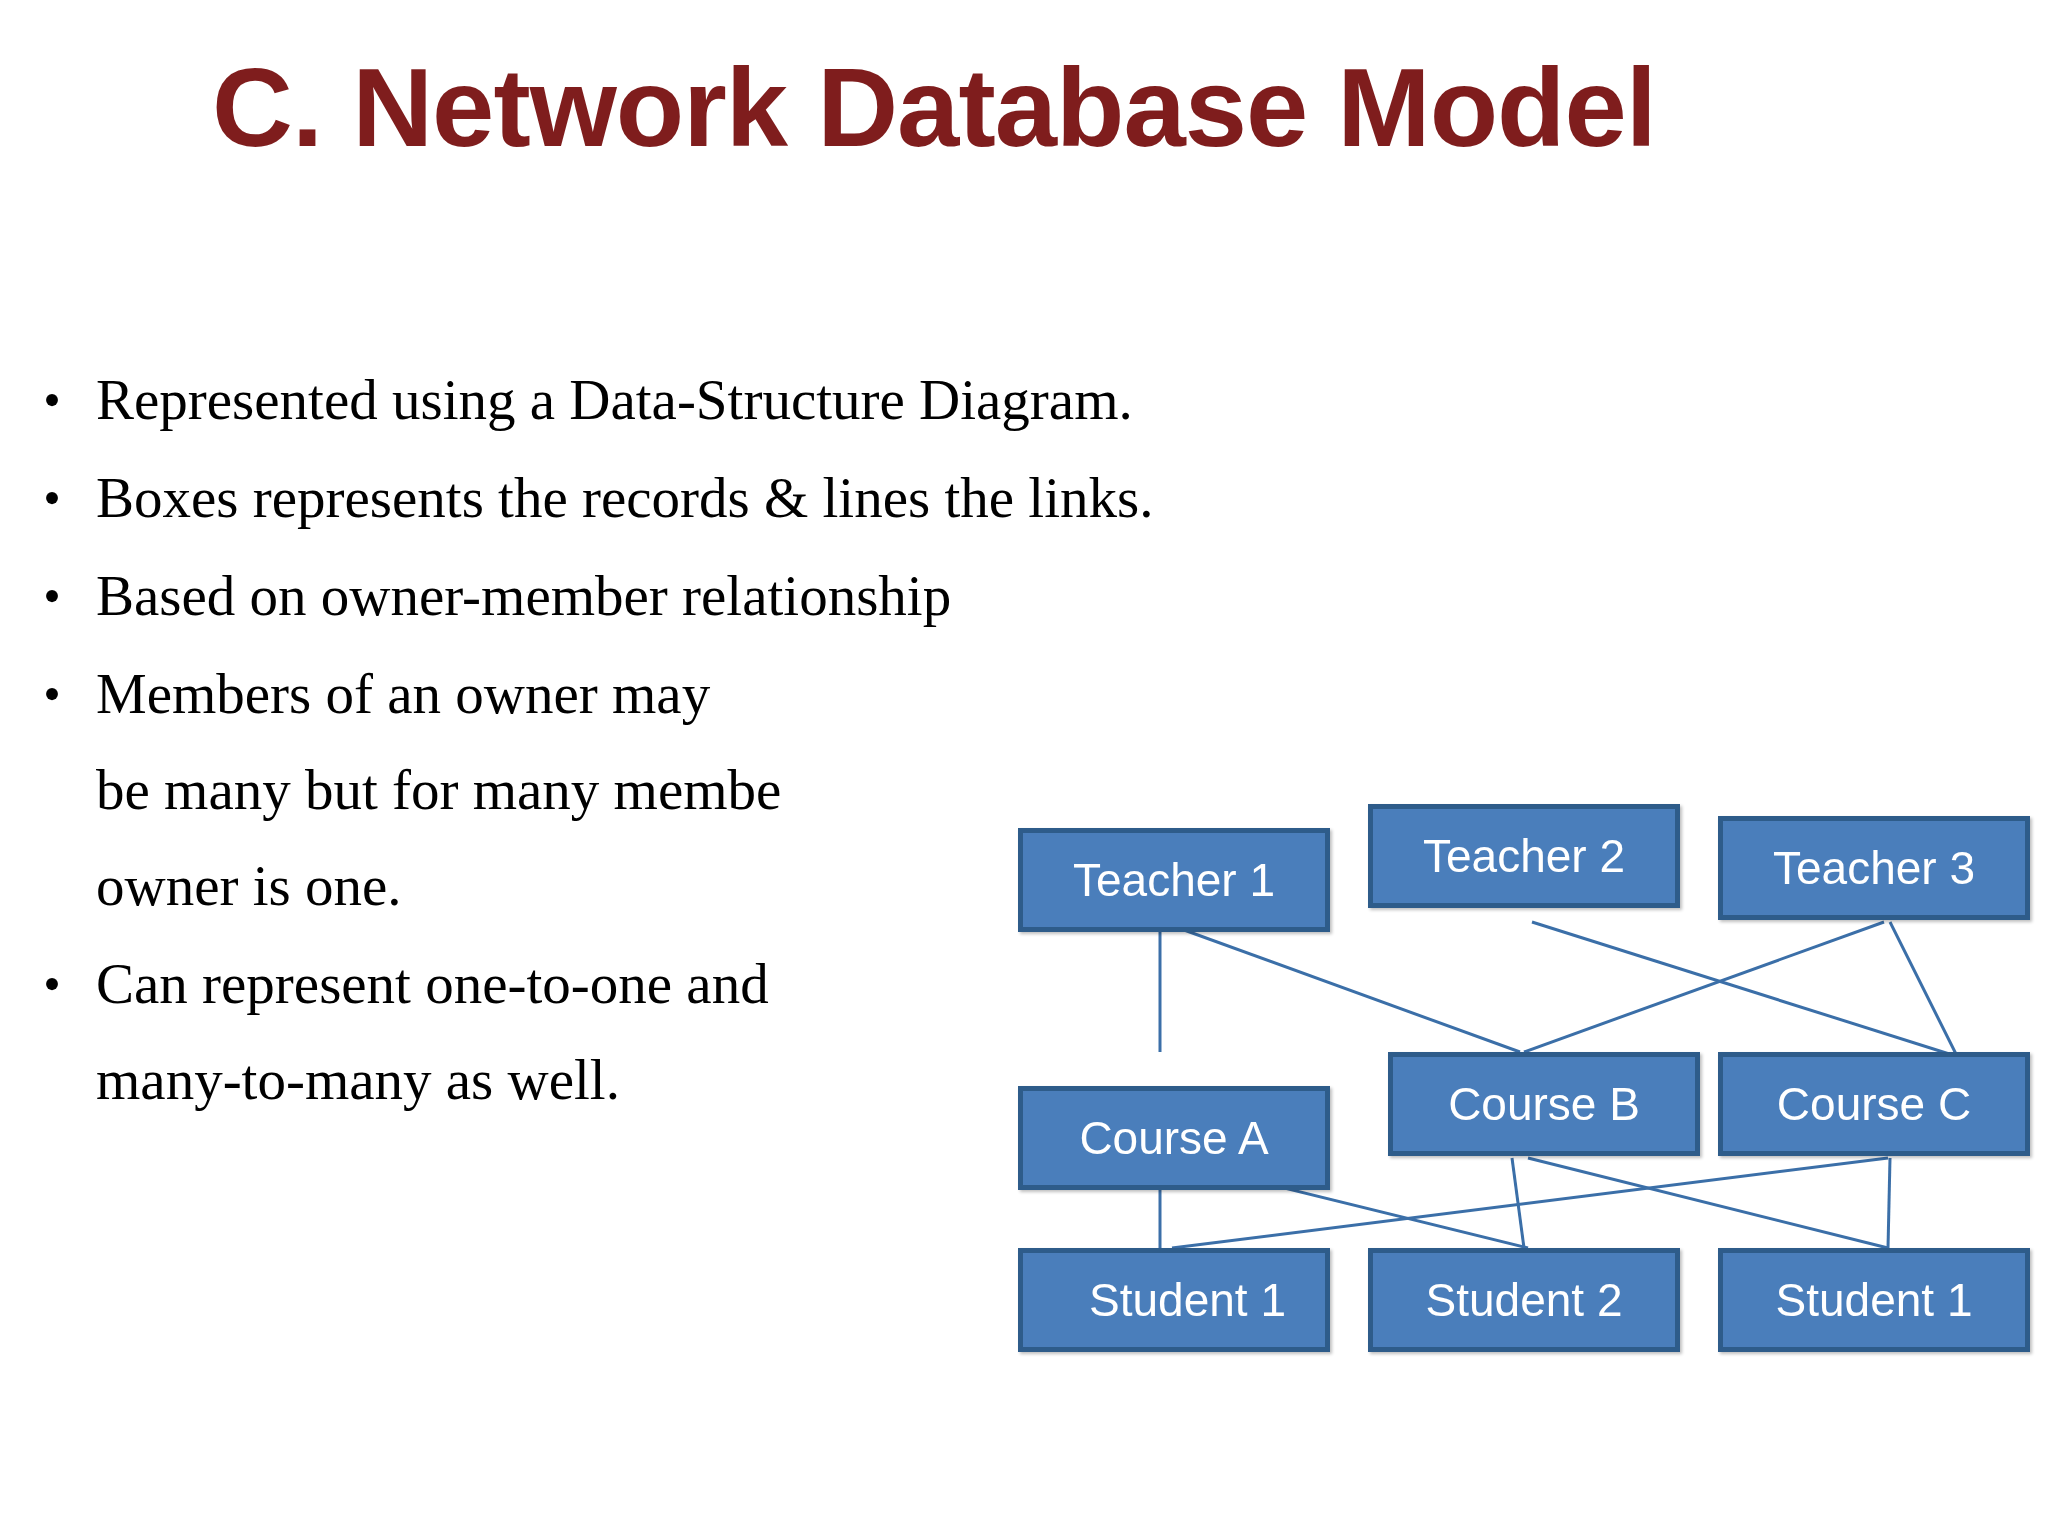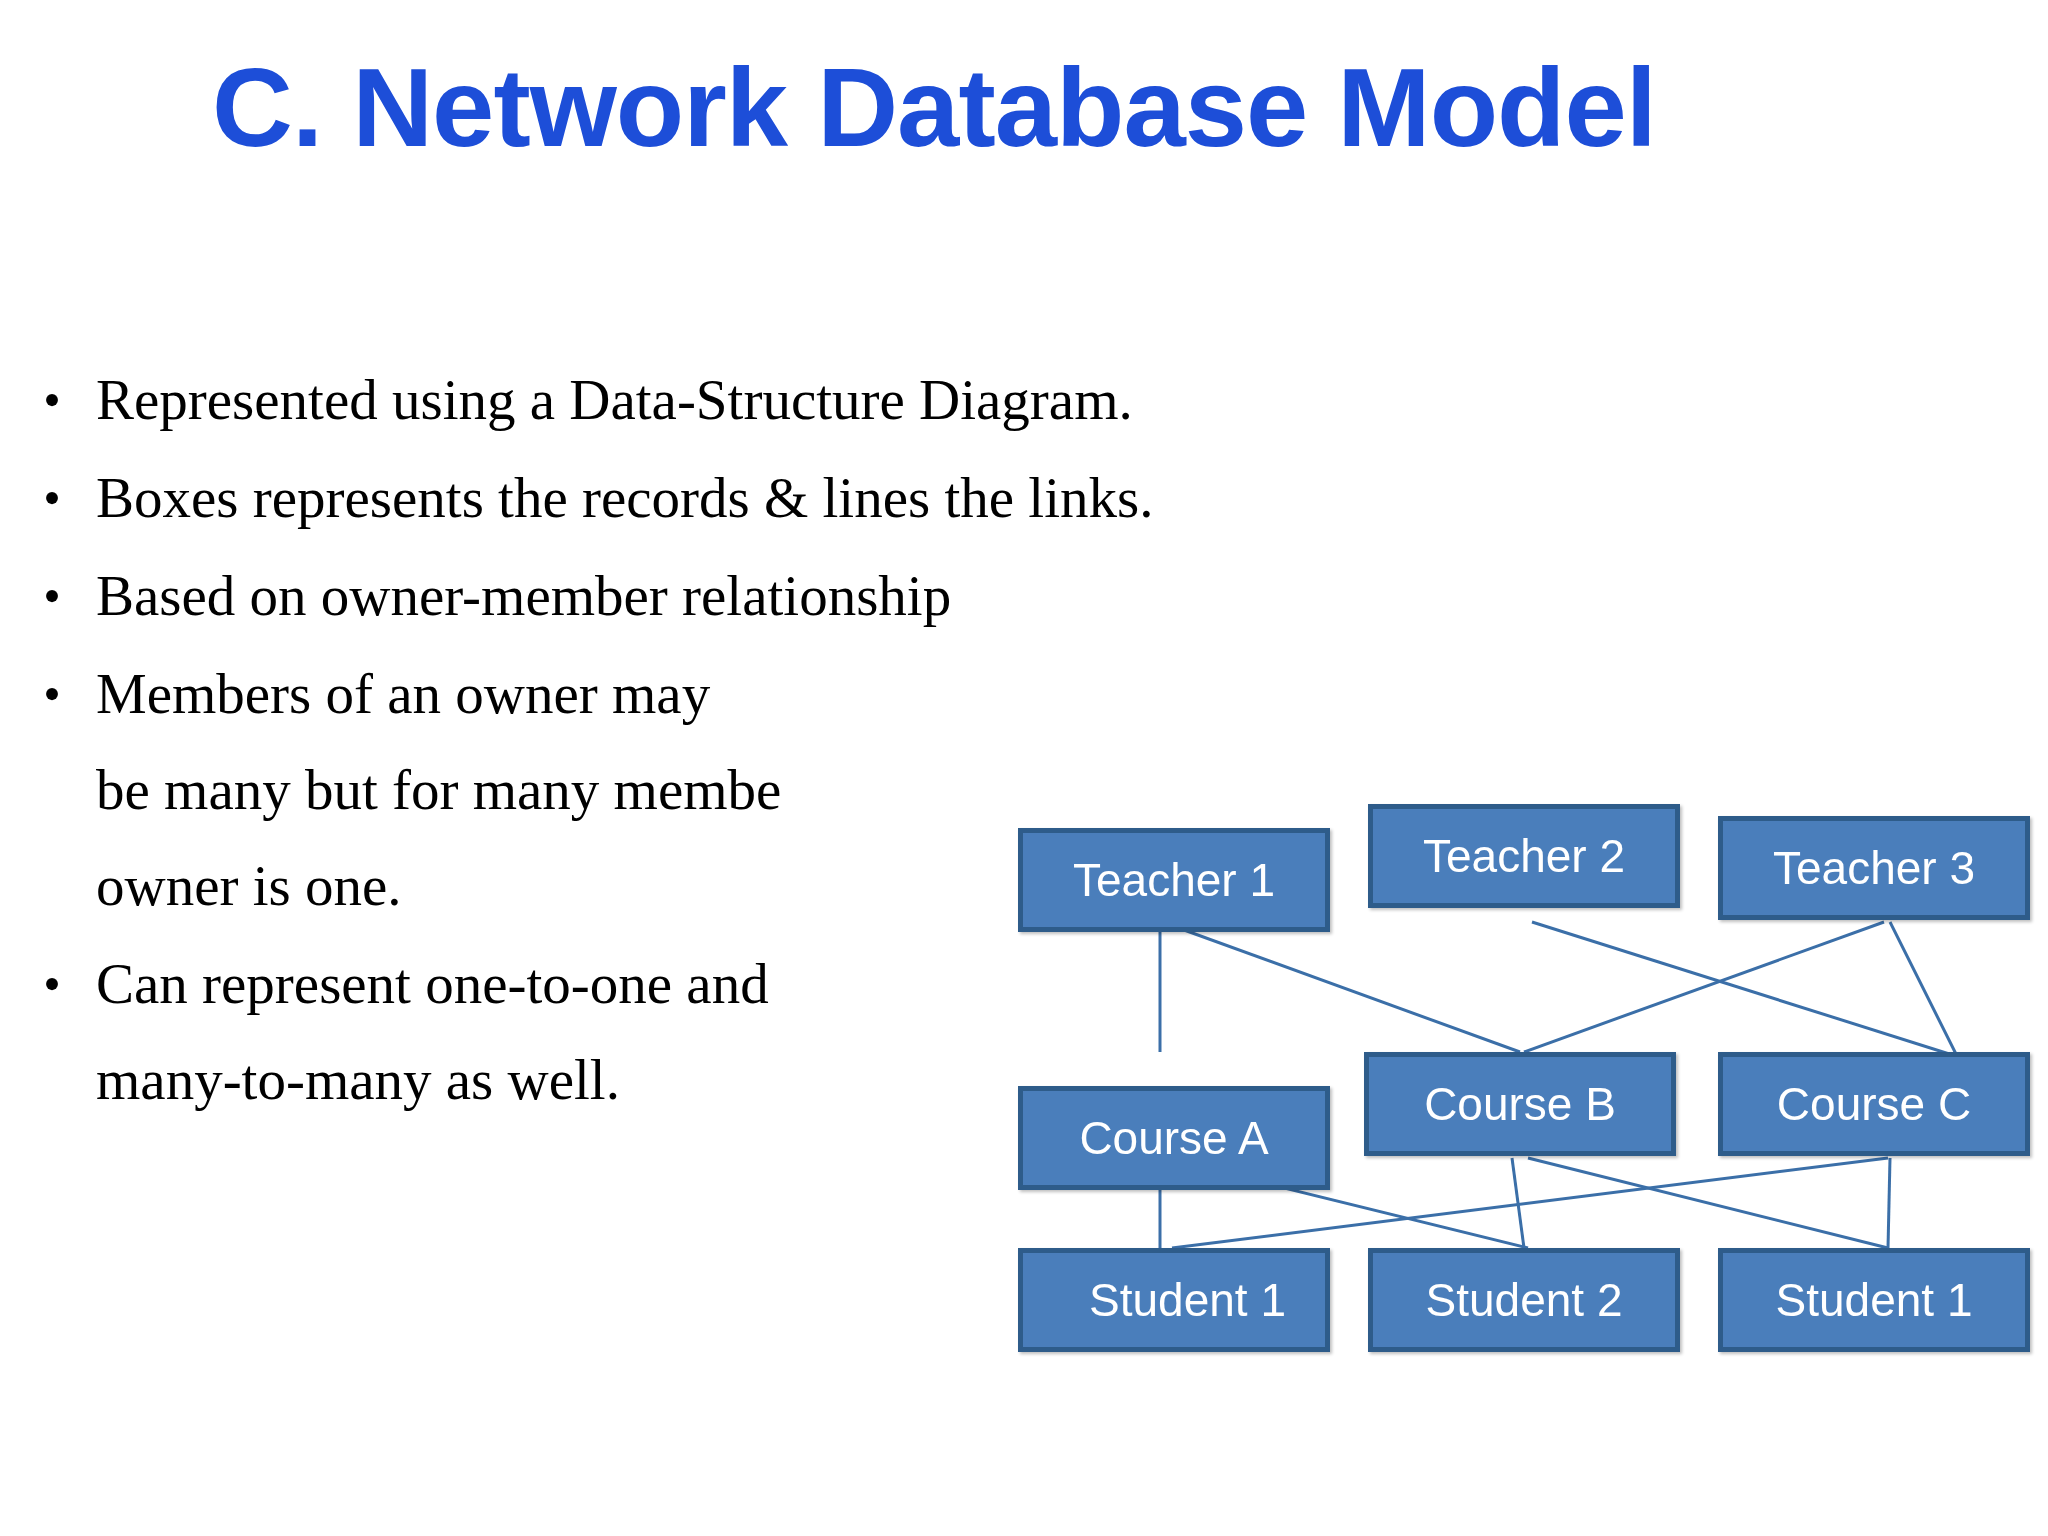--- a/index.html
+++ b/index.html
@@ -20,21 +20,21 @@
   #slide-title {
     position: absolute;
     left: 0;
     top: 44px;
     width: 1868px;
     text-align: center;
     font-family: "Liberation Sans", sans-serif;
     font-weight: bold;
     font-size: 112px;
     line-height: 1.15;
-    color: #1d4ed8;
+    color: #7f1d1d;
     letter-spacing: -1px;
     white-space: nowrap;
   }
 
   
   #bullet-list {
     position: absolute;
     left: 8px;
     top: 352px;
     width: 1020px;
@@ -169,21 +169,21 @@
     <div class="node-box" style="left:368px; top:24px;">
         <span>Teacher 2</span>
       </div>
     <div class="node-box" style="left:718px; top:36px;">
         <span>Teacher 3</span>
       </div>
 
     <div class="node-box" style="left:18px;  top:260px;margin-top:46px;">
         <span>Course A</span>
       </div>
-    <div class="node-box" style="left:364px; top:272px;">
+    <div class="node-box" style="left:388px; top:272px;">
         <span>Course B</span>
       </div>
     <div class="node-box" style="left:718px; top:272px;">
         <span>Course C</span>
       </div>
 
     <div class="node-box" style="left:18px;  top:468px;padding-left:27px;">
         <span>Student 1</span>
       </div>
     <div class="node-box" style="left:368px; top:468px;">

